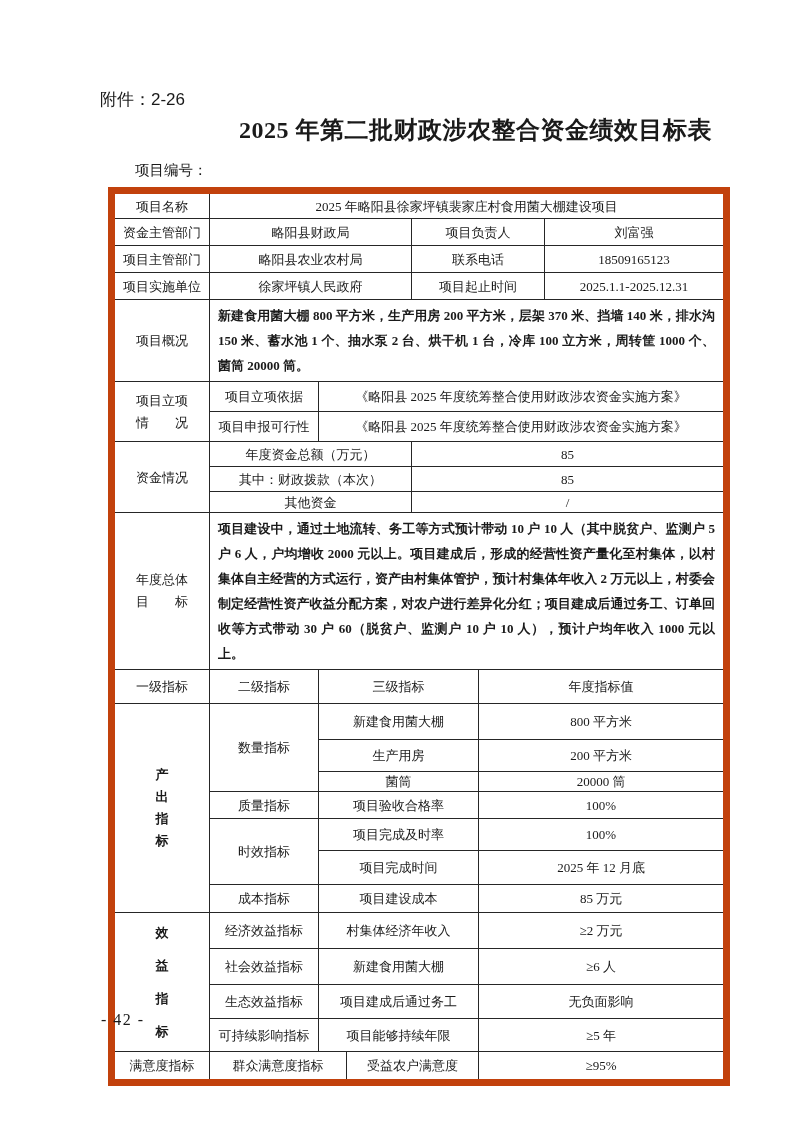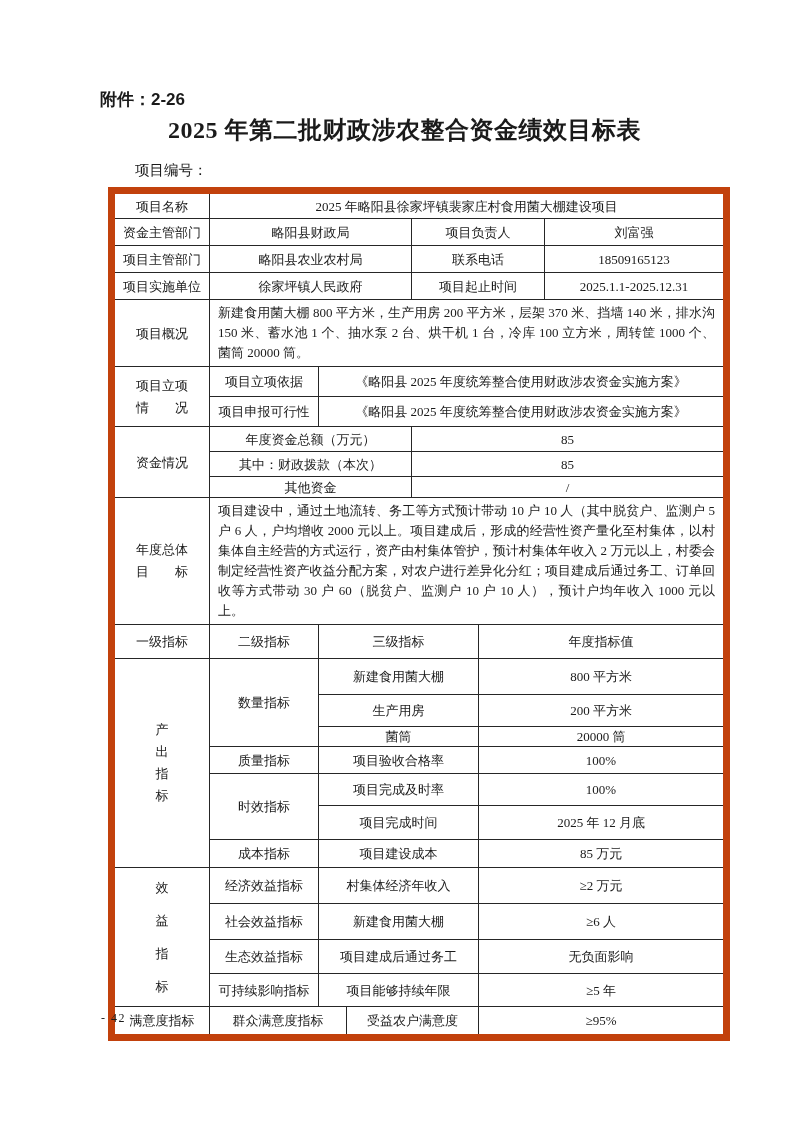--- a/index.html
+++ b/index.html
@@ -1,33 +1,33 @@
 <!DOCTYPE html>
 <html><head>
 <meta charset="utf-8">
 <style>
   html,body{margin:0;padding:0;background:#e8e8e8;}
   .page{position:relative;width:793px;height:1122px;background:#ffffff;overflow:hidden;
         color:#1a1a1a;font-family:"Liberation Serif","DejaVu Serif",serif;margin:0 auto;}
-  .attachment{position:absolute;left:100px;top:88px;font-size:17px;font-weight:700;
+  .attachment{position:absolute;left:100px;top:88px;font-size:17px;font-weight:400;
               font-family:"Liberation Sans","DejaVu Sans",sans-serif;}
-  .title{position:absolute;left:97px;top:114px;width:615px;margin:0;text-align:center;
+  .title{position:absolute;left:97px;top:114px;width:615px;margin:0;text-align:right;
          font-size:24px;font-weight:bold;letter-spacing:0.5px;}
   .meta{position:absolute;left:97px;top:161px;width:615px;height:22px;font-size:14.5px;margin-left:33px;}
   .meta-label{position:absolute;left:5px;top:0;}
   .meta-period{display:block;text-align:center;}
   table.doc-table{position:absolute;left:97px;top:187px;width:615px;border-collapse:collapse;
                   table-layout:fixed;border:7px solid #c2410c;margin-left:11px;}
   td{border:1px solid #262626;text-align:center;vertical-align:middle;
      padding:1px 4px;font-size:13px;line-height:17px;}
-  td.para{text-align:justify;padding:3px 8px;line-height:20px;}
+  td.para{text-align:justify;padding:3px 8px;line-height:25px;font-weight:bold;}
   td.prewrap{white-space:pre-line;line-height:22px;}
-  .vert{width:14px;margin:0 auto;word-break:break-all;line-height:22px;text-align:center;}
+  .vert{width:14px;margin:0 auto;word-break:break-all;line-height:22px;text-align:center;font-weight:bold;}
   .vert.wide{line-height:33px;}
-  .footer{position:absolute;left:101px;top:1011px;font-size:12px;letter-spacing:1.5px;}
+  .footer{position:absolute;left:101px;top:1011px;font-size:16px;letter-spacing:1.5px;}
 </style>
 </head>
 <body>
 
 <div class="page">
 
   <div class="attachment">附件：2-26</div>
 
   <h1 class="title">2025 年第二批财政涉农整合资金绩效目标表</h1>
 

